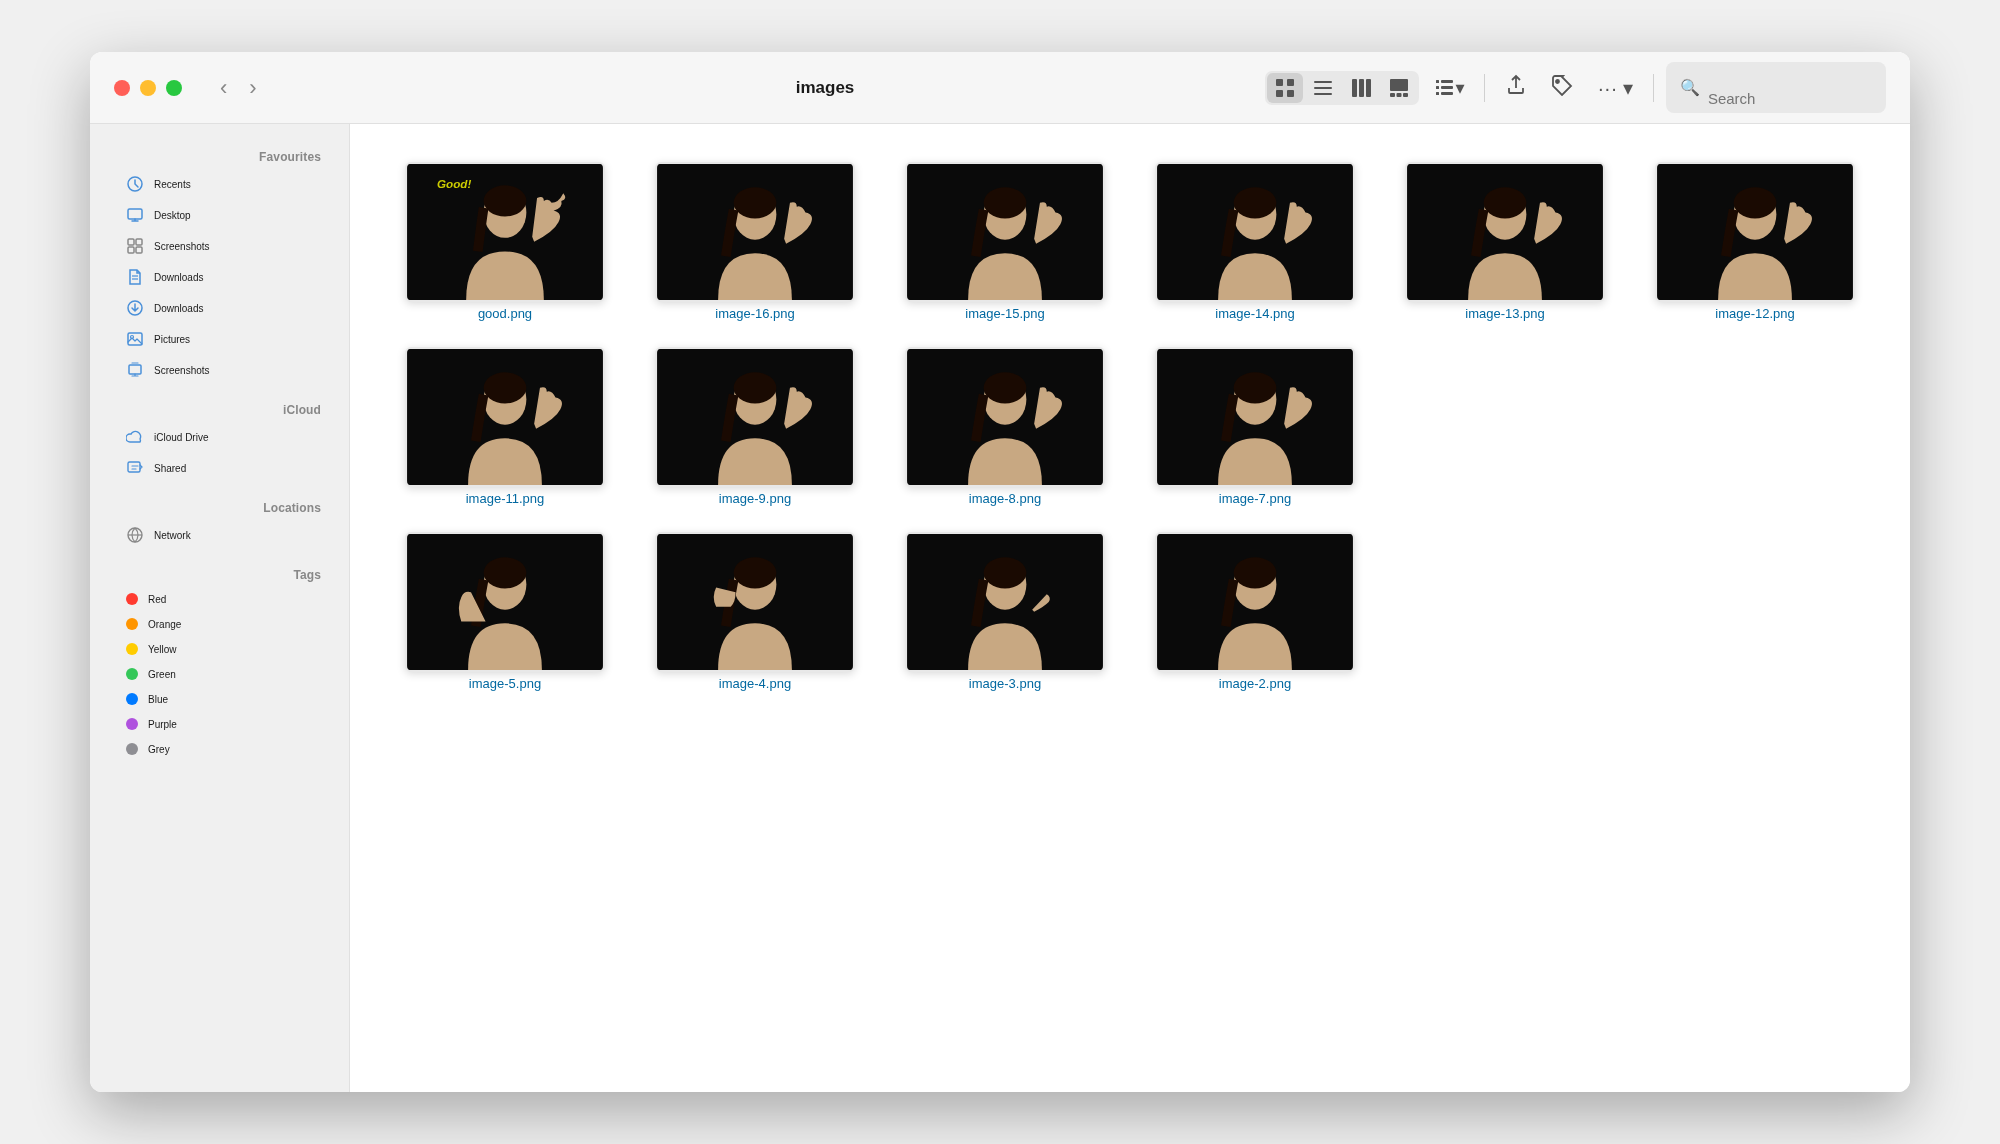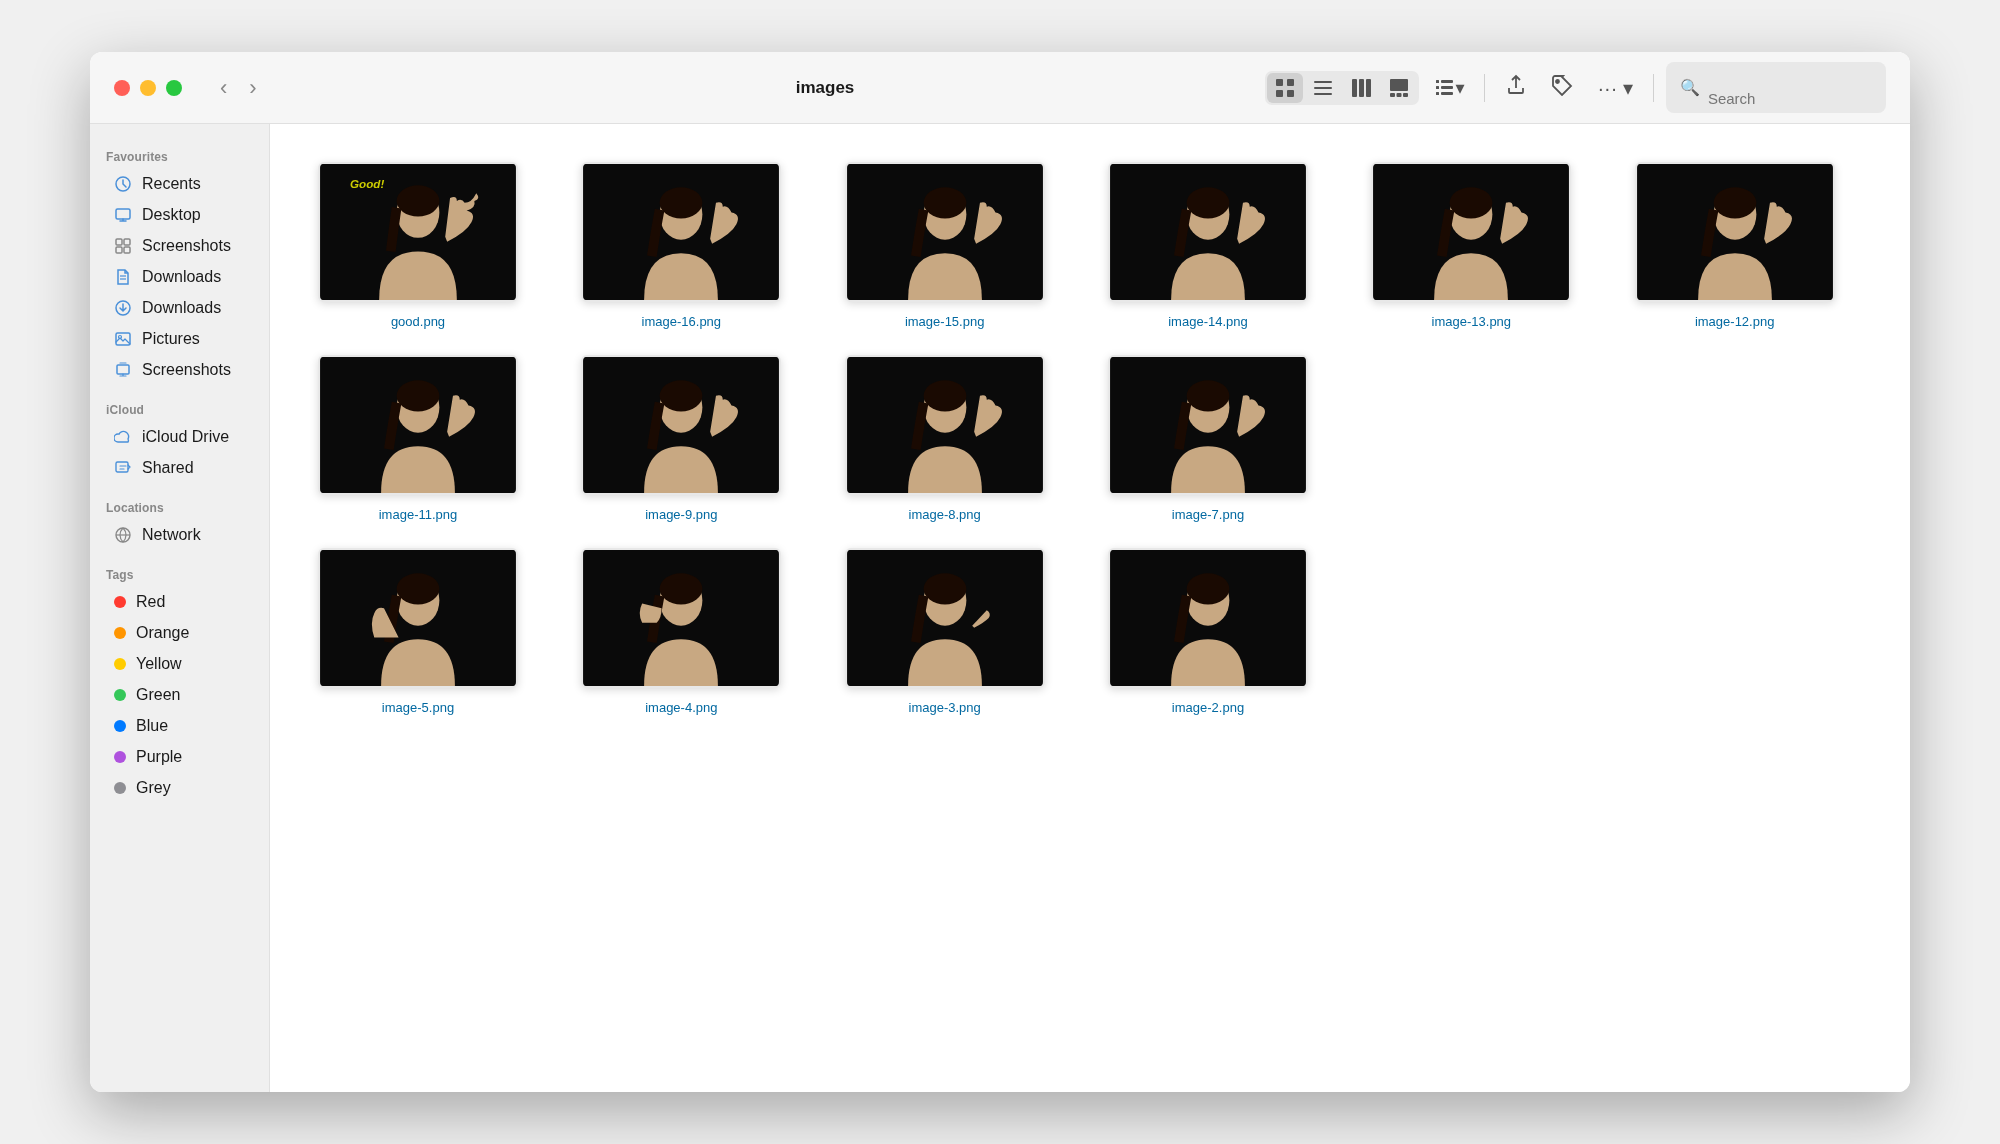--- a/index.html
+++ b/index.html
@@ -128,44 +128,45 @@
       margin-top: 22px;
     }
     
     .content-area {
       display: flex;
       flex: 1;
       overflow: hidden;
     }
     
     .sidebar {
-      width: 180px;
+      width: 260px;
       background: #f0f0f0;
       border-right: 1px solid #e0e0e0;
-      padding: 16px 0;
+      padding: 16px 12px;
       overflow-y: auto;
       flex-shrink: 0;
+      text-align: right;
     }
     .sidebar-section-label {
       font-size: 12px;
       font-weight: 600;
       color: #888;
       padding: 10px 16px 4px;
       text-transform: none;
       letter-spacing: 0.01em;
     }
     .sidebar-item {
       display: flex;
       align-items: center;
       gap: 10px;
       padding: 6px 16px;
       cursor: pointer;
       border-radius: 7px;
       margin: 1px 8px;
-      font-size: 16px;
+      font-size: 10px;
       color: #1a1a1a;
     }
     .sidebar-icon {
       width: 18px;
       height: 18px;
       display: flex;
       align-items: center;
       justify-content: center;
       font-size: 16px;
       flex-shrink: 0;
@@ -193,21 +194,22 @@
       background: #ffffff;
     }
     .grid-container {
       display: grid;
       grid-template-columns: repeat(6, 1fr);
       gap: 30px 20px;
     }
     .grid-item {
       display: flex;
       flex-direction: column;
-      gap: 12px;
+      align-items: center;
+      gap: 4px;
       cursor: pointer;
       padding: 8px;
       border-radius: 8px;
     }
     .thumbnail {
       width: 200px;
       height: 140px;
       background: #1a1a1a;
       border-radius: 6px;
       border: 2px solid #e8e8e8;

